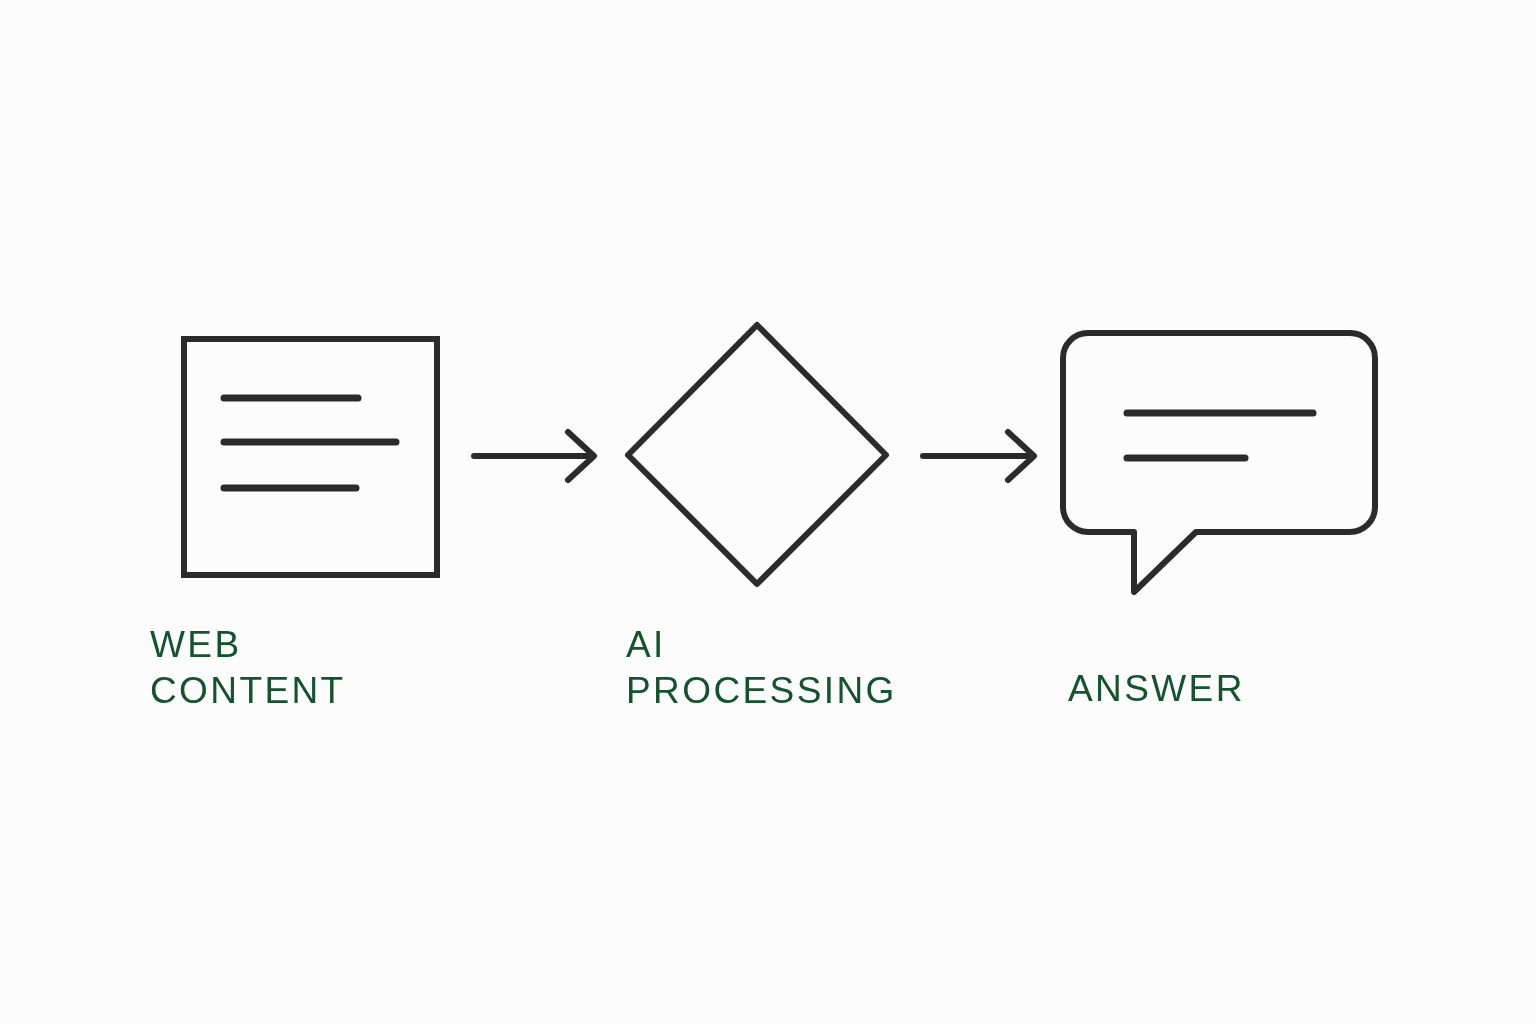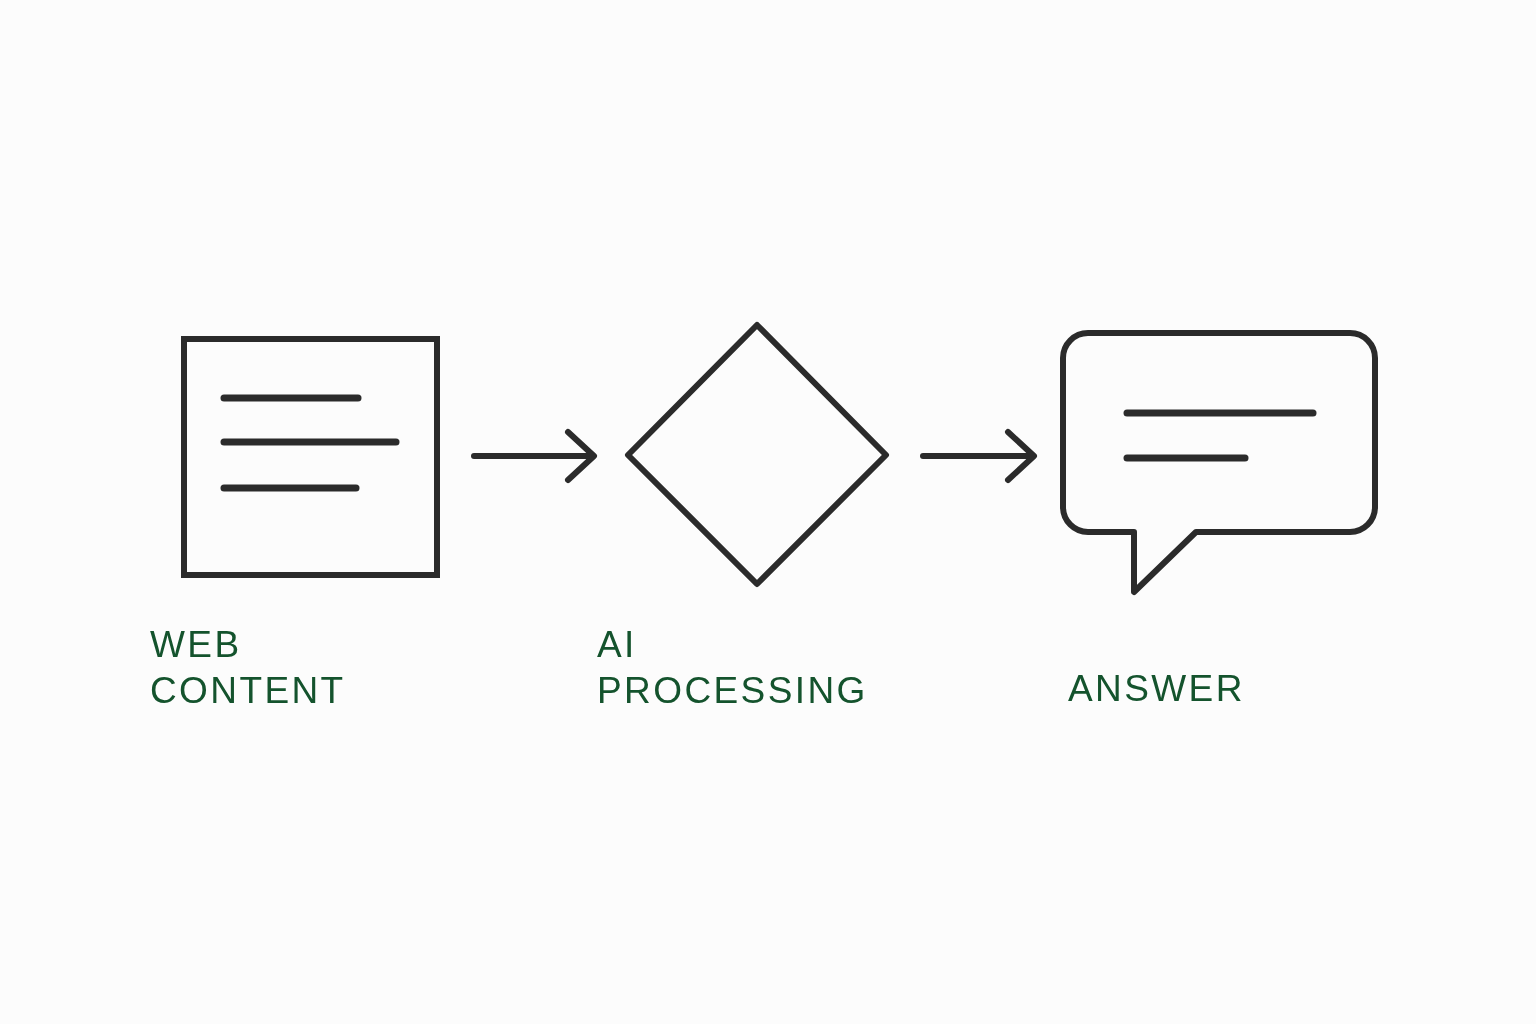--- a/index.html
+++ b/index.html
@@ -69,21 +69,21 @@
     text-transform: uppercase;
     white-space: pre-line;
     user-select: none;
   }
   #label-web-content {
     left: 150px;
     top: 622px;
     width: 320px;
   }
   #label-ai-processing {
-    left: 597px;
+    left: 626px;
     top: 622px;
     width: 320px;
   }
   #label-answer {
     left: 1068px;
     top: 622px;
     width: 320px;
     margin-top: 44px;
   }
 </style>

